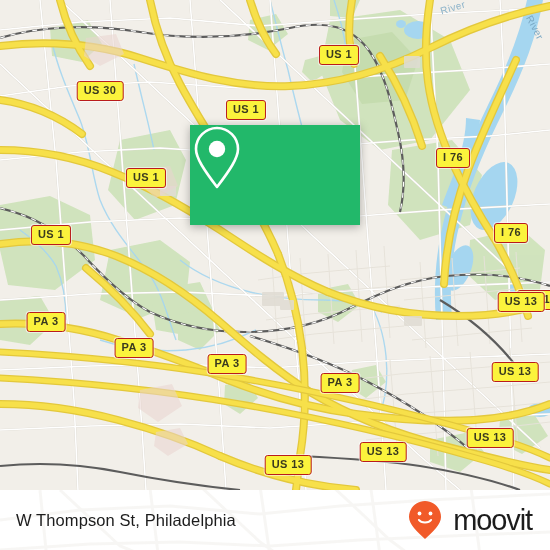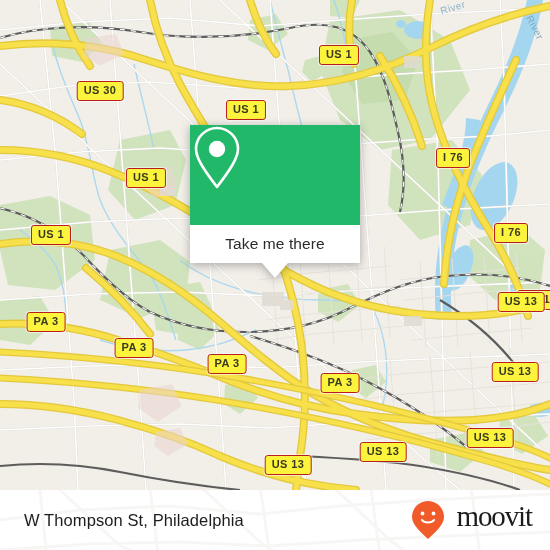--- a/index.html
+++ b/index.html
@@ -74,33 +74,33 @@
     border-left:13px solid transparent;
     border-right:13px solid transparent;
     border-top:15px solid #ffffff;
   }
 
   
   #bottombar{
     position:absolute;left:0;top:490px;width:550px;height:60px;
     background:#ffffff;
     display:flex;align-items:center;justify-content:space-between;
-    padding:0 18px 0 24px;
+    padding:0 18px 0 16px;
     box-sizing:border-box;
     overflow:hidden;
   }
   #bottombar .watermark{
     position:absolute;left:0;top:-470px;width:550px;height:550px;
     opacity:.30;pointer-events:none;
   }
   #address{
     position:relative;z-index:2;
     font-size:16.5px;color:#1c1c1c;letter-spacing:.1px;
   }
-  #logo{position:relative;z-index:2;display:flex;gap:10px;font-family:Liberation Serif, serif;}
+  #logo{position:relative;z-index:2;display:flex;align-items:center;gap:10px;}
   #logo-text{
     font-size:29px;color:#1c1c1c;letter-spacing:-1.1px;font-weight:normal;
     margin-left:1px;
   }
 </style>
 </head>
 <body>
 
 <div id="app">
 
@@ -356,24 +356,20 @@
     <div class="river-label" style="left:440px;top:2px;transform:rotate(-16deg);opacity:.85;">River</div>
 
 
     <div id="popup">
       <div id="popup-head">
         <svg width="54" height="66" viewBox="0 0 54 66">
           <path d="M27 3 C15.4 3 6 12.4 6 24 C6 33 14 45 27 62 C40 45 48 33 48 24 C48 12.4 38.6 3 27 3 Z" fill="none" stroke="#ffffff" stroke-width="2.6" stroke-linejoin="round"></path>
           <circle cx="27" cy="24" r="8.2" fill="#ffffff"></circle>
         </svg>
       </div>
-      <div id="popup-body">
-        <span id="popup-label">Take me there</span>
-        <div id="popup-tail"></div>
-      </div>
     </div>
   </div>
 
   <div id="bottombar">
     <svg class="watermark" width="550" height="550" viewBox="0 0 550 550">
       <g stroke="#e6e3dc" stroke-width="3" fill="none">
         <path d="M0 500 L80 490 L170 486 L260 494 L340 486 L430 480 L550 474"></path>
         <path d="M0 530 L90 524 L180 522 L270 526 L360 520 L450 516 L550 512"></path>
         <path d="M40 470 L48 550"></path>
         <path d="M150 468 L160 550"></path>

